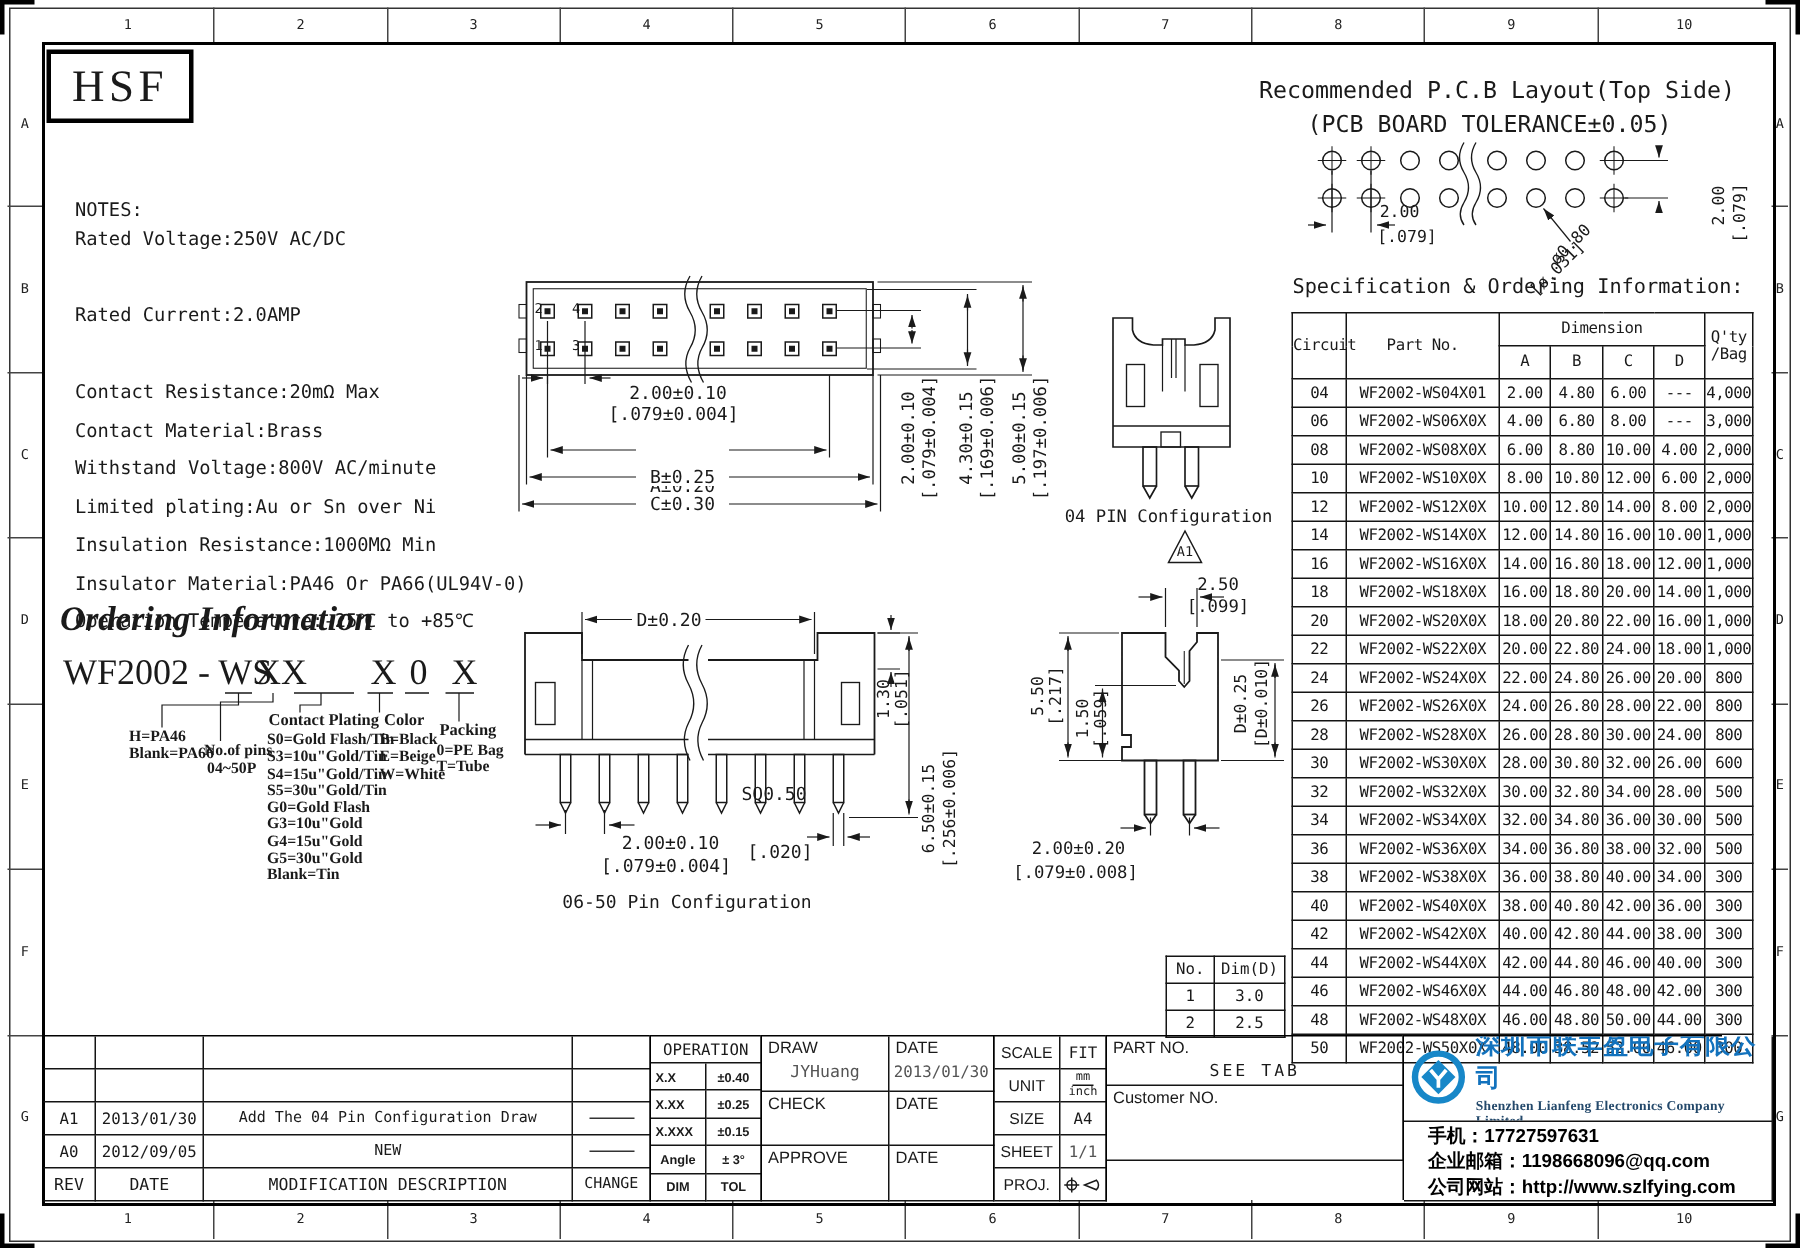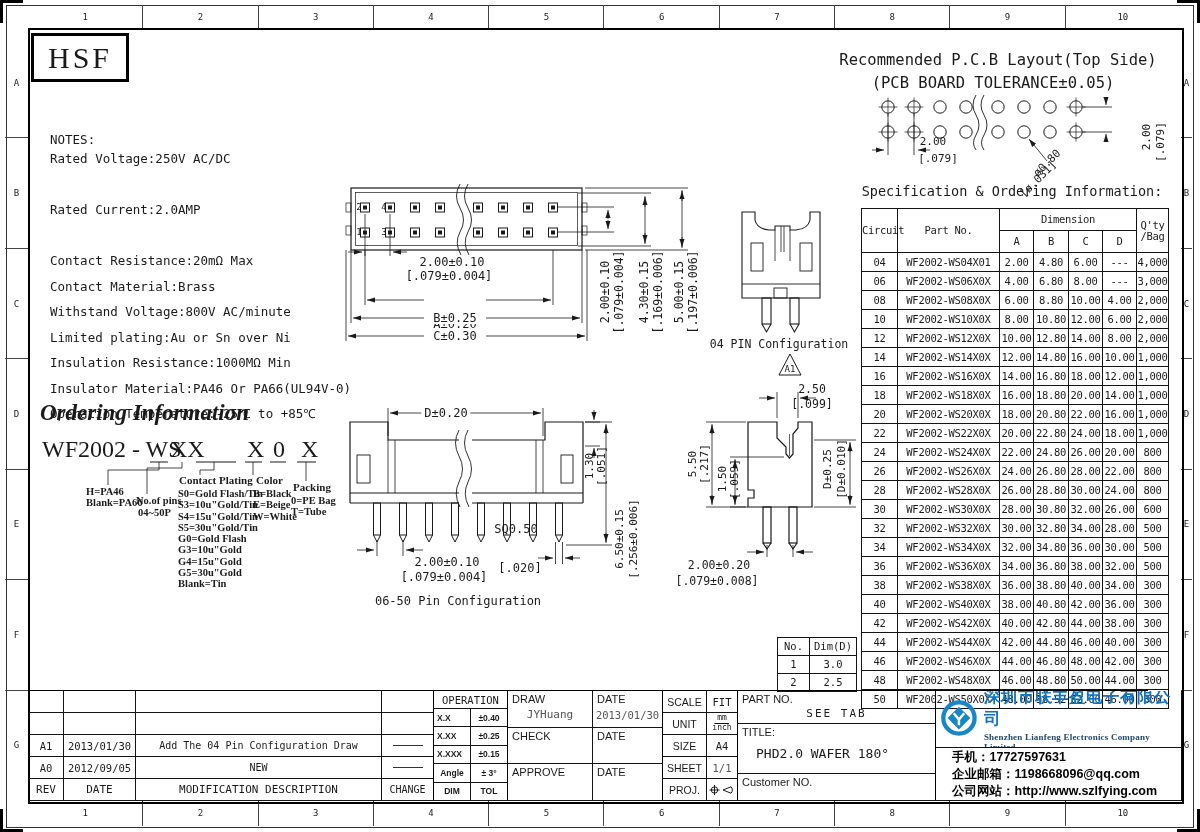--- a/index.html
+++ b/index.html
@@ -813,24 +813,20 @@
       </svg>
     </div>
   </div>
 
   <div id="part-grid" class="grid">
     <div class="gc">
       <span class="corner-label">PART NO.</span>
       <span style="font-size:11px;margin-top:12px;letter-spacing:2px;">SEE TAB</span>
     </div>
     <div class="gc">
-      <span class="corner-label">TITLE:</span>
-      <span style="position:absolute;left:18px;top:22px;font-size:13px;">PHD2.0 WAFER 180°</span>
-    </div>
-    <div class="gc">
       <span class="corner-label">Customer NO.</span>
     </div>
   </div>
 
   <div id="comp-grid" class="grid">
     <div class="gc" id="comp-top">
       <svg width="40" height="46" viewBox="0 0 40 46">
         <circle cx="20" cy="22" r="16.5" fill="none" stroke="#1787c8" stroke-width="4.5"></circle>
         <rect x="11.5" y="13.5" width="17" height="17" transform="rotate(45 20 22)" fill="#1787c8"></rect>
         <path d="M14.5,17 L20,23.5 L25.5,17 M20,23.5 V29.5" stroke="#fff" stroke-width="2.6" fill="none"></path>

